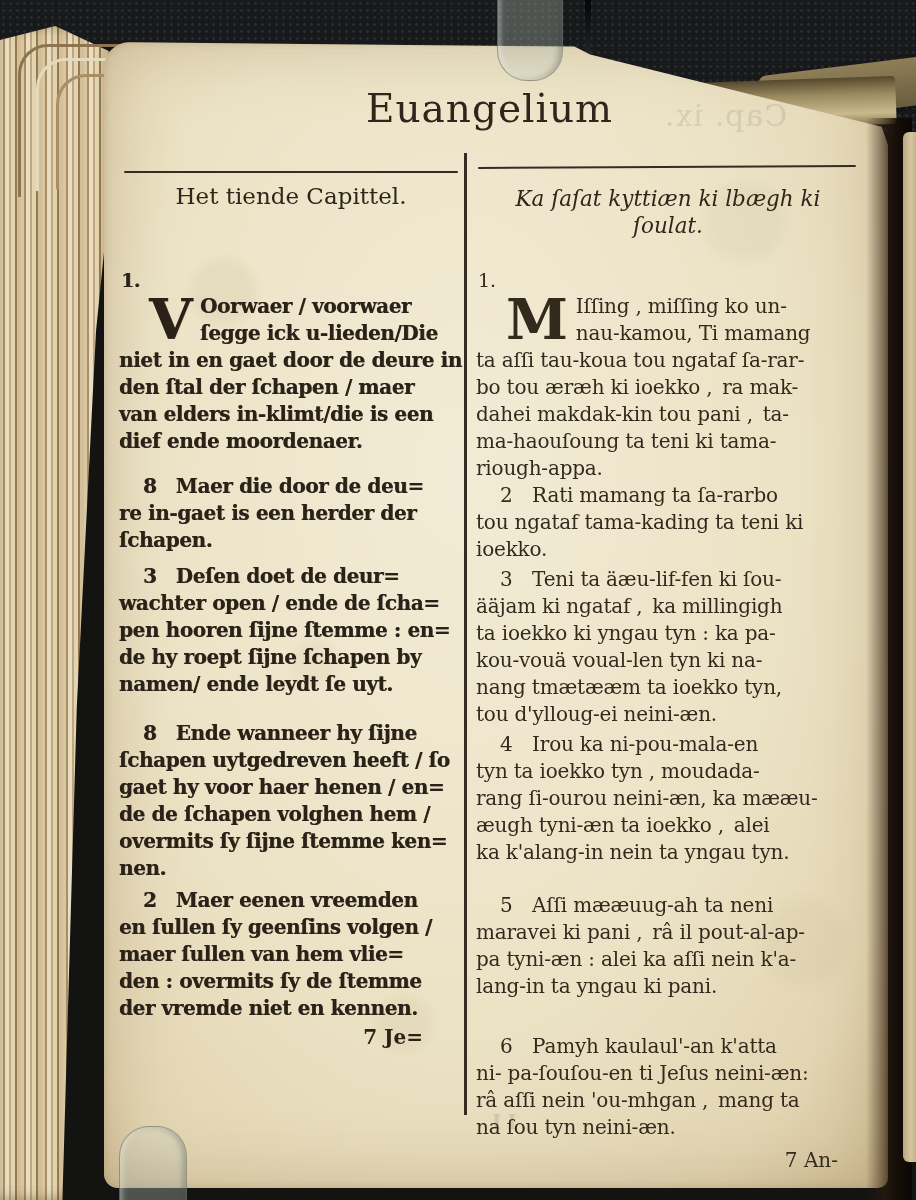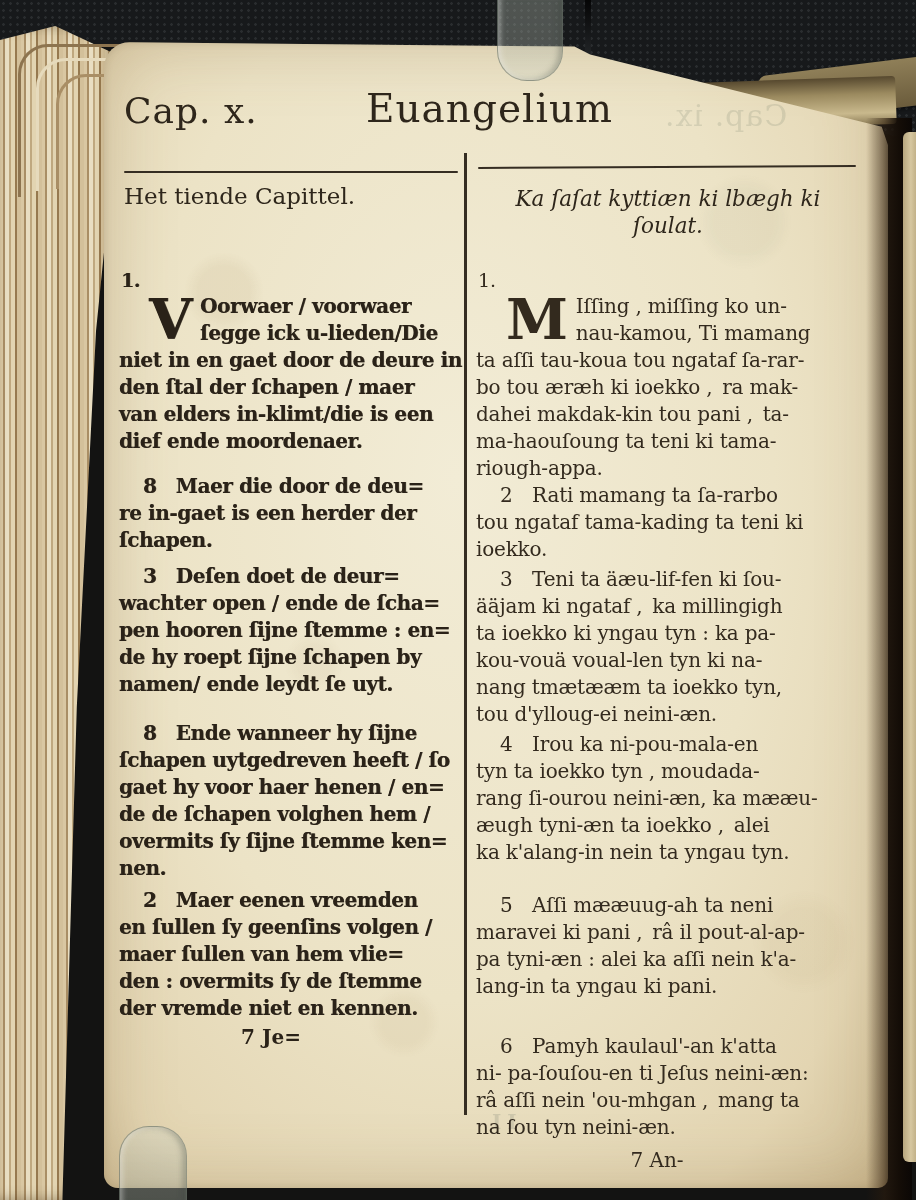--- a/index.html
+++ b/index.html
@@ -81,39 +81,39 @@
     letter-spacing:6px;pointer-events:none;}
   
   .ink{color:#2e261b;}
   .running-left{position:absolute;left:20px;top:48px;font-size:36px;letter-spacing:1px;}
   .running-center{position:absolute;left:262px;top:44px;width:280px;
     font-size:39px;letter-spacing:1px;}
   .rule{position:absolute;height:2px;background:#352d22;border-radius:1px;}
   .rule-left{left:20px;top:129px;width:334px;}
   .rule-right{left:374px;top:124px;width:378px;transform:rotate(-.3deg);}
   .vrule{position:absolute;left:360px;top:111px;width:2.5px;height:962px;background:#352d22;}
-  .colhead-left{position:absolute;left:20px;top:141px;width:334px;
+  .colhead-left{position:absolute;left:20px;top:141px;width:334px;text-align:center;
     font-size:23px;}
   .colhead-right{position:absolute;left:374px;top:143px;width:380px;text-align:center;
     font-size:21.5px;font-style:italic;white-space:pre-line;line-height:27px;}
   .col{position:absolute;top:224px;}
   .col-left{left:15px;width:348px;}
   .col-right{left:372px;width:392px;}
   .verse{margin:0;white-space:pre-line;position:relative;line-height:27px;}
   .col-left .verse{font-size:20px;font-weight:700;letter-spacing:-0.4px;
     text-shadow:0.4px 0 rgba(46,38,27,.7);color:#2a2218;}
   .col-right .verse{font-size:20px;letter-spacing:-0.2px;color:#332a1e;}
   .verse.ind{text-indent:24px;}
   .vnum{position:absolute;left:2px;top:1px;text-indent:0;font-weight:400;font-size:19px;}
   .col-left .vnum{font-weight:700;}
   .dropcap{float:left;font-size:56px;line-height:46px;height:50px;
     margin:3px 8px 0 30px;font-weight:700;text-indent:0;}
   .mt18{margin-top:18px;} .mt9{margin-top:9px;} .mt22{margin-top:22px;}
   .mt5{margin-top:5px;} .mt3{margin-top:3px;} .mt26{margin-top:26px;} .mt30{margin-top:33px;}
-  .catchword{text-align:center;font-size:20px;line-height:27px;}
+  .catchword{text-align:right;font-size:20px;line-height:27px;}
   .catch-left{margin:2px 44px 0 0;font-weight:700;color:#2a2218;}
   .catch-right{margin:6px 30px 0 0;color:#332a1e;}
   
   .strap{position:absolute;z-index:9;
     background:linear-gradient(rgba(150,158,148,.45),rgba(205,212,200,.30));
     border:1.5px solid rgba(95,105,95,.5);
     box-shadow:inset 3px 0 5px rgba(255,255,255,.35), inset -3px 0 6px rgba(60,70,60,.35);}
   .strap-top{left:497px;top:-4px;width:64px;height:84px;border-radius:0 0 30px 30px;border-top:none;}
   .strap-bottom{left:119px;top:1126px;width:66px;height:78px;border-radius:30px 30px 0 0;border-bottom:none;
     background:linear-gradient(rgba(210,215,202,.38),rgba(160,168,156,.42));}
@@ -128,21 +128,20 @@
 <div class="fore-edge"></div>
 <div class="corner-arc arc1"></div>
 <div class="corner-arc arc2"></div>
 <div class="corner-arc arc3"></div>
 
 <div class="page">
   <div class="stains"></div>
   <div class="ghost" style="left:560px;top:56px;">Cap. ix.</div>
   <div class="ghost2" style="left:388px;top:1068px;font-weight:bold;">II</div>
 
-  <div class="running-left ink">Cap. x.</div>
   <div class="running-center ink">Euangelium</div>
 
   <div class="rule rule-left"></div>
   <div class="rule rule-right"></div>
   <div class="vrule"></div>
 
   <div class="colhead-left ink">Het tiende Capittel.</div>
   <div class="colhead-right ink">Ka ſaſat kyttiæn ki lbægh ki
 ſoulat.</div>
 

